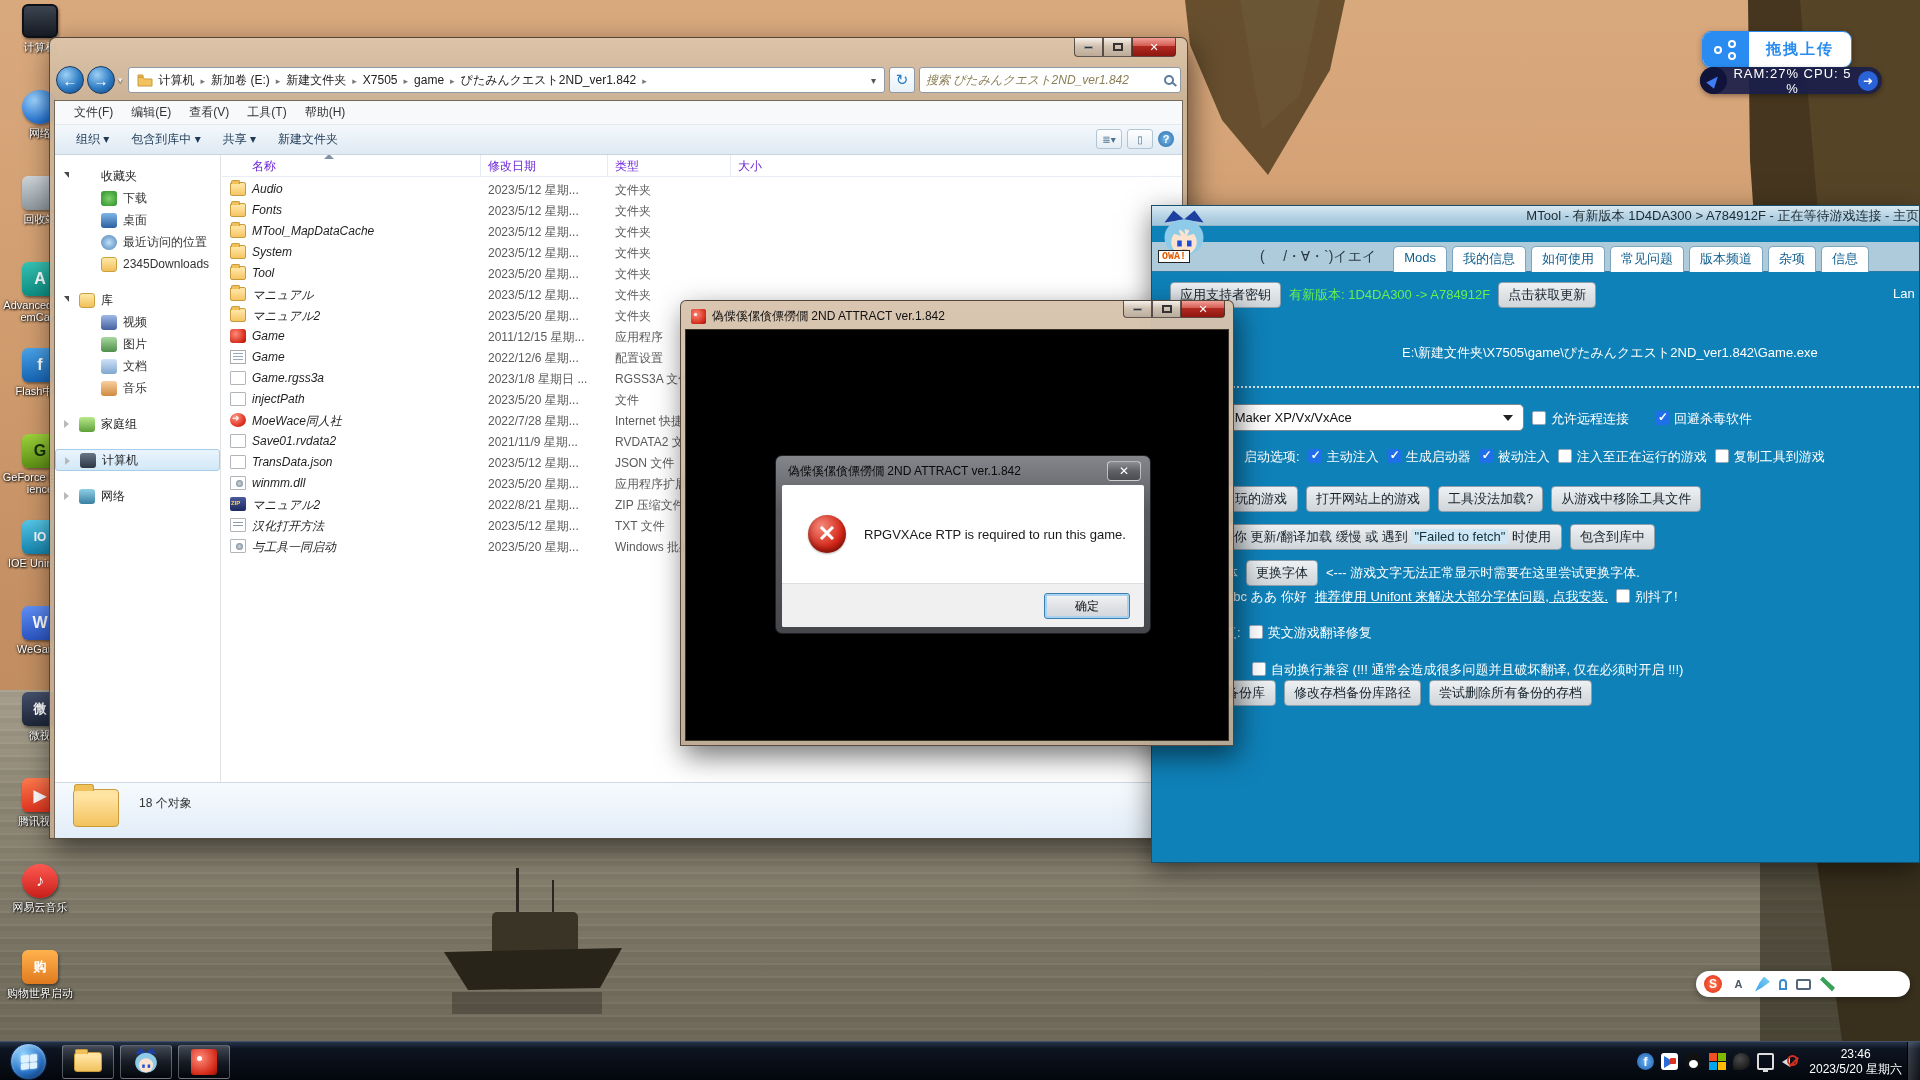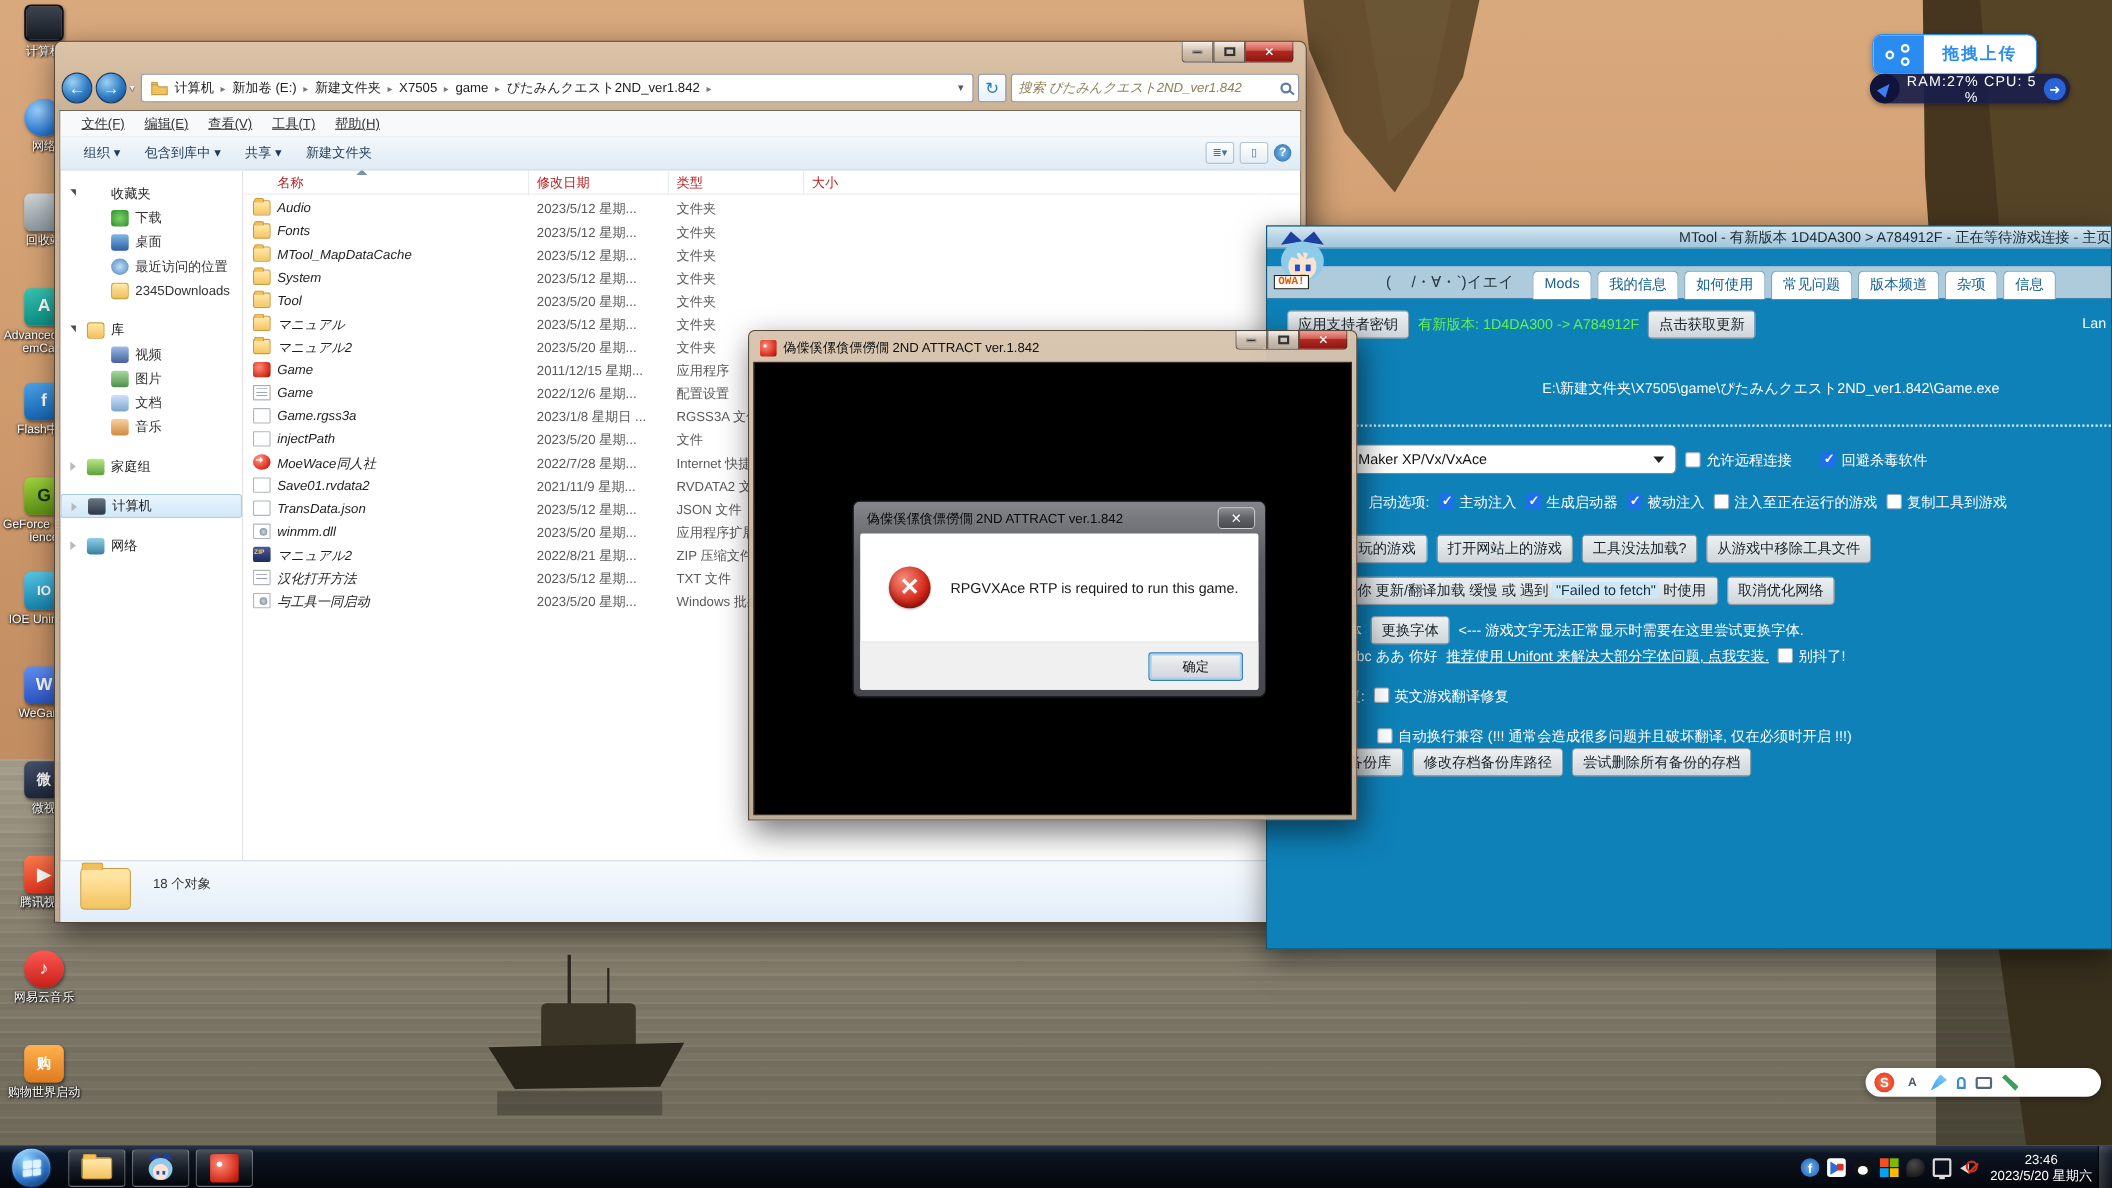--- a/index.html
+++ b/index.html
@@ -94,21 +94,21 @@
   #search-box input { flex:1; border:none; outline:none; font-size:12px; color:#8a7f56; font-style:italic;
     font-family:"Liberation Sans",sans-serif; background:transparent; }
   .mag-glyph { width:10px; height:10px; border:2px solid #5b7c9e; border-radius:50%; position:relative; margin-left:4px; }
   .mag-glyph:after { content:""; position:absolute; width:6px; height:2px; background:#5b7c9e;
     right:-5px; bottom:-2px; transform:rotate(40deg); }
 
   #exp-body { position:absolute; left:4px; right:4px; top:62px; bottom:0; background:#fff;
     display:flex; flex-direction:column; border:1px solid #76685a; border-bottom:none; }
   #exp-menubar { height:24px; background:#f7f9fb; border-bottom:1px solid #e4e9ee;
     display:flex; align-items:center; padding-left:10px; font-size:12px; color:#333; }
-  #exp-menubar .mitem { padding:0 9px;text-decoration:underline; }
+  #exp-menubar .mitem { padding:0 9px; }
   #exp-toolbar { height:30px; background:linear-gradient(#f3f8fc,#dfeaf3); border-bottom:1px solid #c8d6e2;
     display:flex; align-items:center; padding-left:10px; font-size:12px; color:#1f3a57; position:relative; }
   #exp-toolbar .titem { padding:0 11px; }
   #tool-right { position:absolute; right:8px; top:4px; display:flex; gap:5px; align-items:center; }
   .tr-btn { width:26px; height:20px; border:1px solid #b3c4d2; border-radius:3px;
     background:linear-gradient(#fff,#e4edf4); color:#49718f; font-size:10px;
     display:flex; align-items:center; justify-content:center; }
   .help-circle { width:16px; height:16px; border-radius:50%; background:radial-gradient(#7fc0ec,#2265a8);
     color:#fff; font-size:11px; font-weight:bold; display:flex; align-items:center; justify-content:center; }
 
@@ -132,21 +132,21 @@
   .sb-ic.video-icon { background:linear-gradient(#9fb9e8,#44609e); }
   .sb-ic.pictures-icon { background:linear-gradient(#a8d8a0,#4f8f4a); }
   .sb-ic.docs-icon { background:linear-gradient(#cfe2f8,#7fa6d0); }
   .sb-ic.music-icon { background:linear-gradient(#f8cfa0,#d08a3f); }
   .sb-ic.homegroup-icon { background:linear-gradient(#b8e88a,#5fa03a); }
   .sb-ic.computer-icon { background:linear-gradient(#6a7686,#2d3744); }
   .sb-ic.network-icon { background:linear-gradient(#8fd0e8,#3a7fa0); }
 
   #filelist { position:absolute; left:167px; top:0; right:0; bottom:0; font-size:12px; }
   #list-header { position:absolute; left:0; top:0; right:0; height:22px; border-bottom:1px solid #e8eef4;
-    color:#b91c1c; }
+    color:#6d28d9; }
   #list-header .col { position:absolute; top:3px; }
   #list-header .colsep { position:absolute; top:0; height:22px; width:1px; background:#e4ebf2; }
   #sort-glyph { position:absolute; left:102px; top:-1px; width:0; height:0;
     border-left:5px solid transparent; border-right:5px solid transparent; border-bottom:5px solid #7f92a5; }
   #rows { position:absolute; left:0; top:24px; right:0; }
   .frow { position:relative; height:21px; white-space:nowrap; }
   .frow .name { position:absolute; left:30px; top:3px; color:#1e1e1e;font-style:italic; }
   .frow .date { position:absolute; left:266px; top:3px; color:#5a5a5a; }
   .frow .type { position:absolute; left:393px; top:3px; color:#5a5a5a; }
   .fic { position:absolute; left:8px; top:3px; width:16px; height:14px; }
@@ -792,21 +792,21 @@
 
       <div class="mrow" style="left:0; top:214px;">
         <span class="mbtn btn-peek" style="width:146px; padding-right:10px;">玩的游戏</span>
         <span class="mbtn">打开网站上的游戏</span>
         <span class="mbtn">工具没法加载?</span>
         <span class="mbtn">从游戏中移除工具文件</span>
       </div>
 
       <div class="mrow" style="left:0; top:252px;">
         <span class="mbtn btn-peek" style="width:410px; padding-right:10px;"><span>当你 更新/翻译加载 缓慢 或 遇到</span> <span class="hl">"Failed to fetch"</span> <span>时使用</span></span>
-        <span class="mbtn">取消优化网络</span>
+        <span class="mbtn">包含到库中</span>
       </div>
 
       <div class="mrow" style="left:60px; top:288px;">
         <span>字体</span>
         <span class="mbtn">更换字体</span>
         <span>&lt;--- 游戏文字无法正常显示时需要在这里尝试更换字体.</span>
       </div>
       <div class="mrow" style="left:74px; top:316px;">
         <span>abc ああ 你好</span>
         <span class="mlink">推荐使用 Unifont 来解决大部分字体问题, 点我安装.</span>

